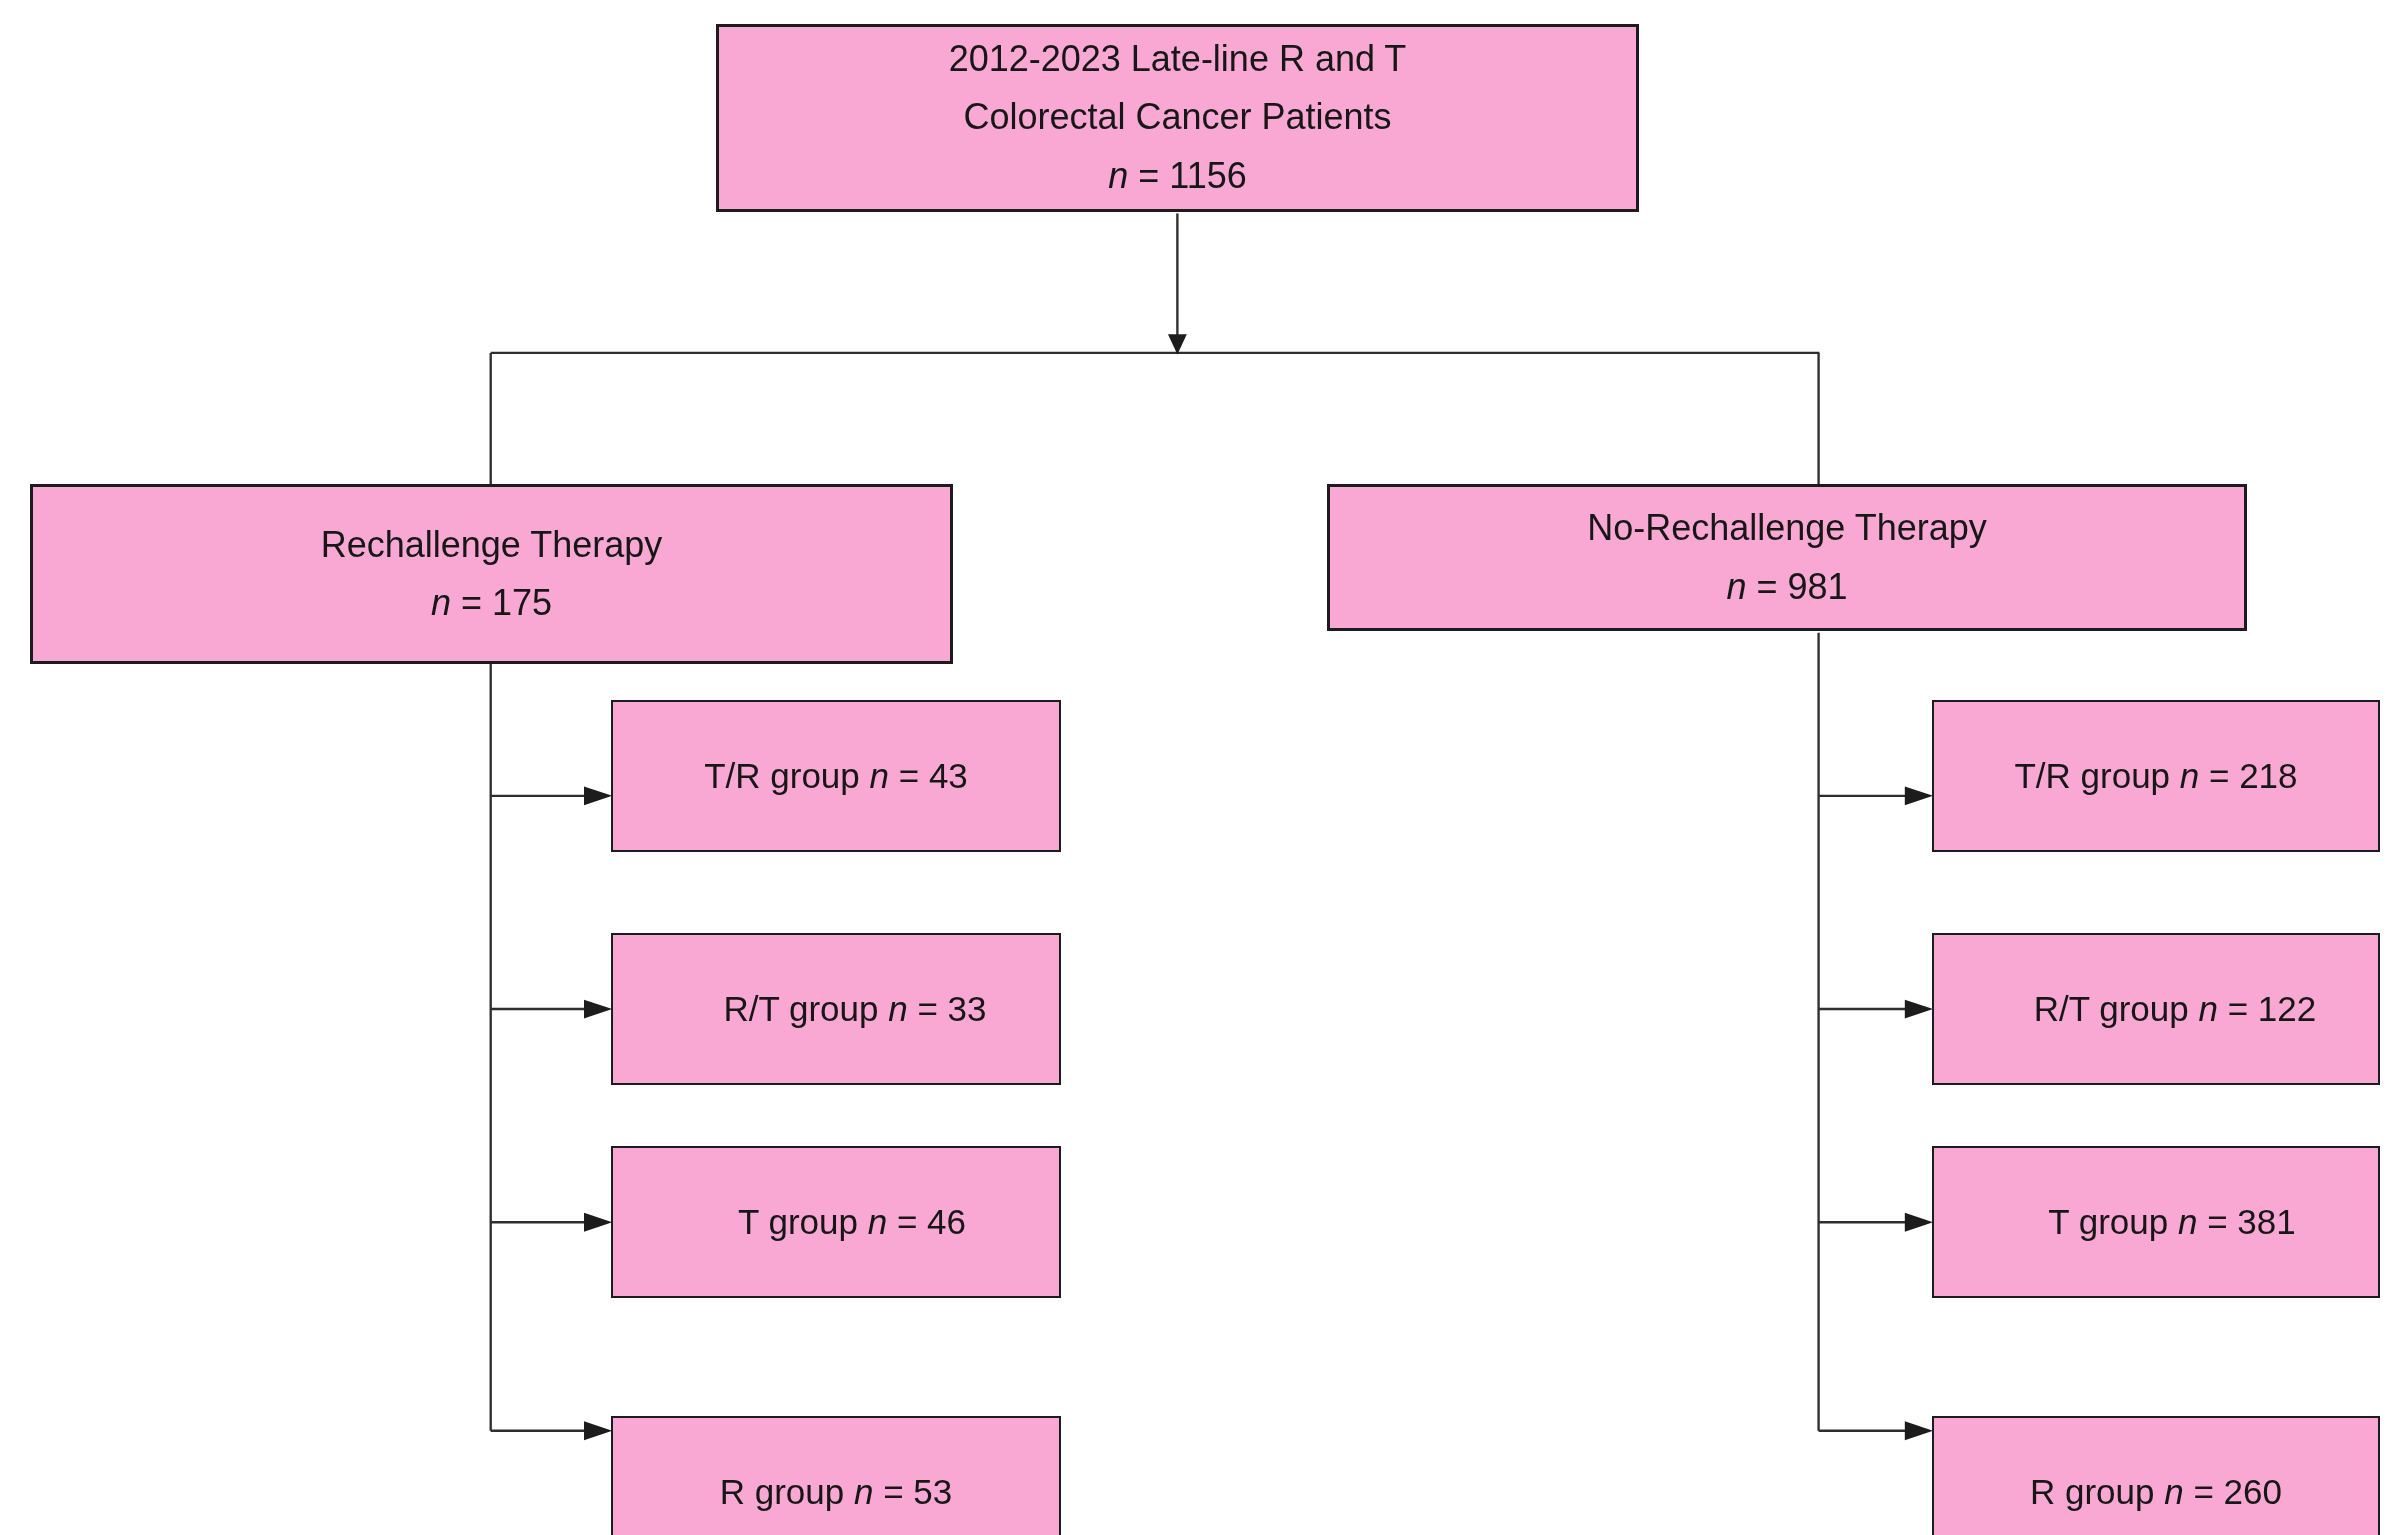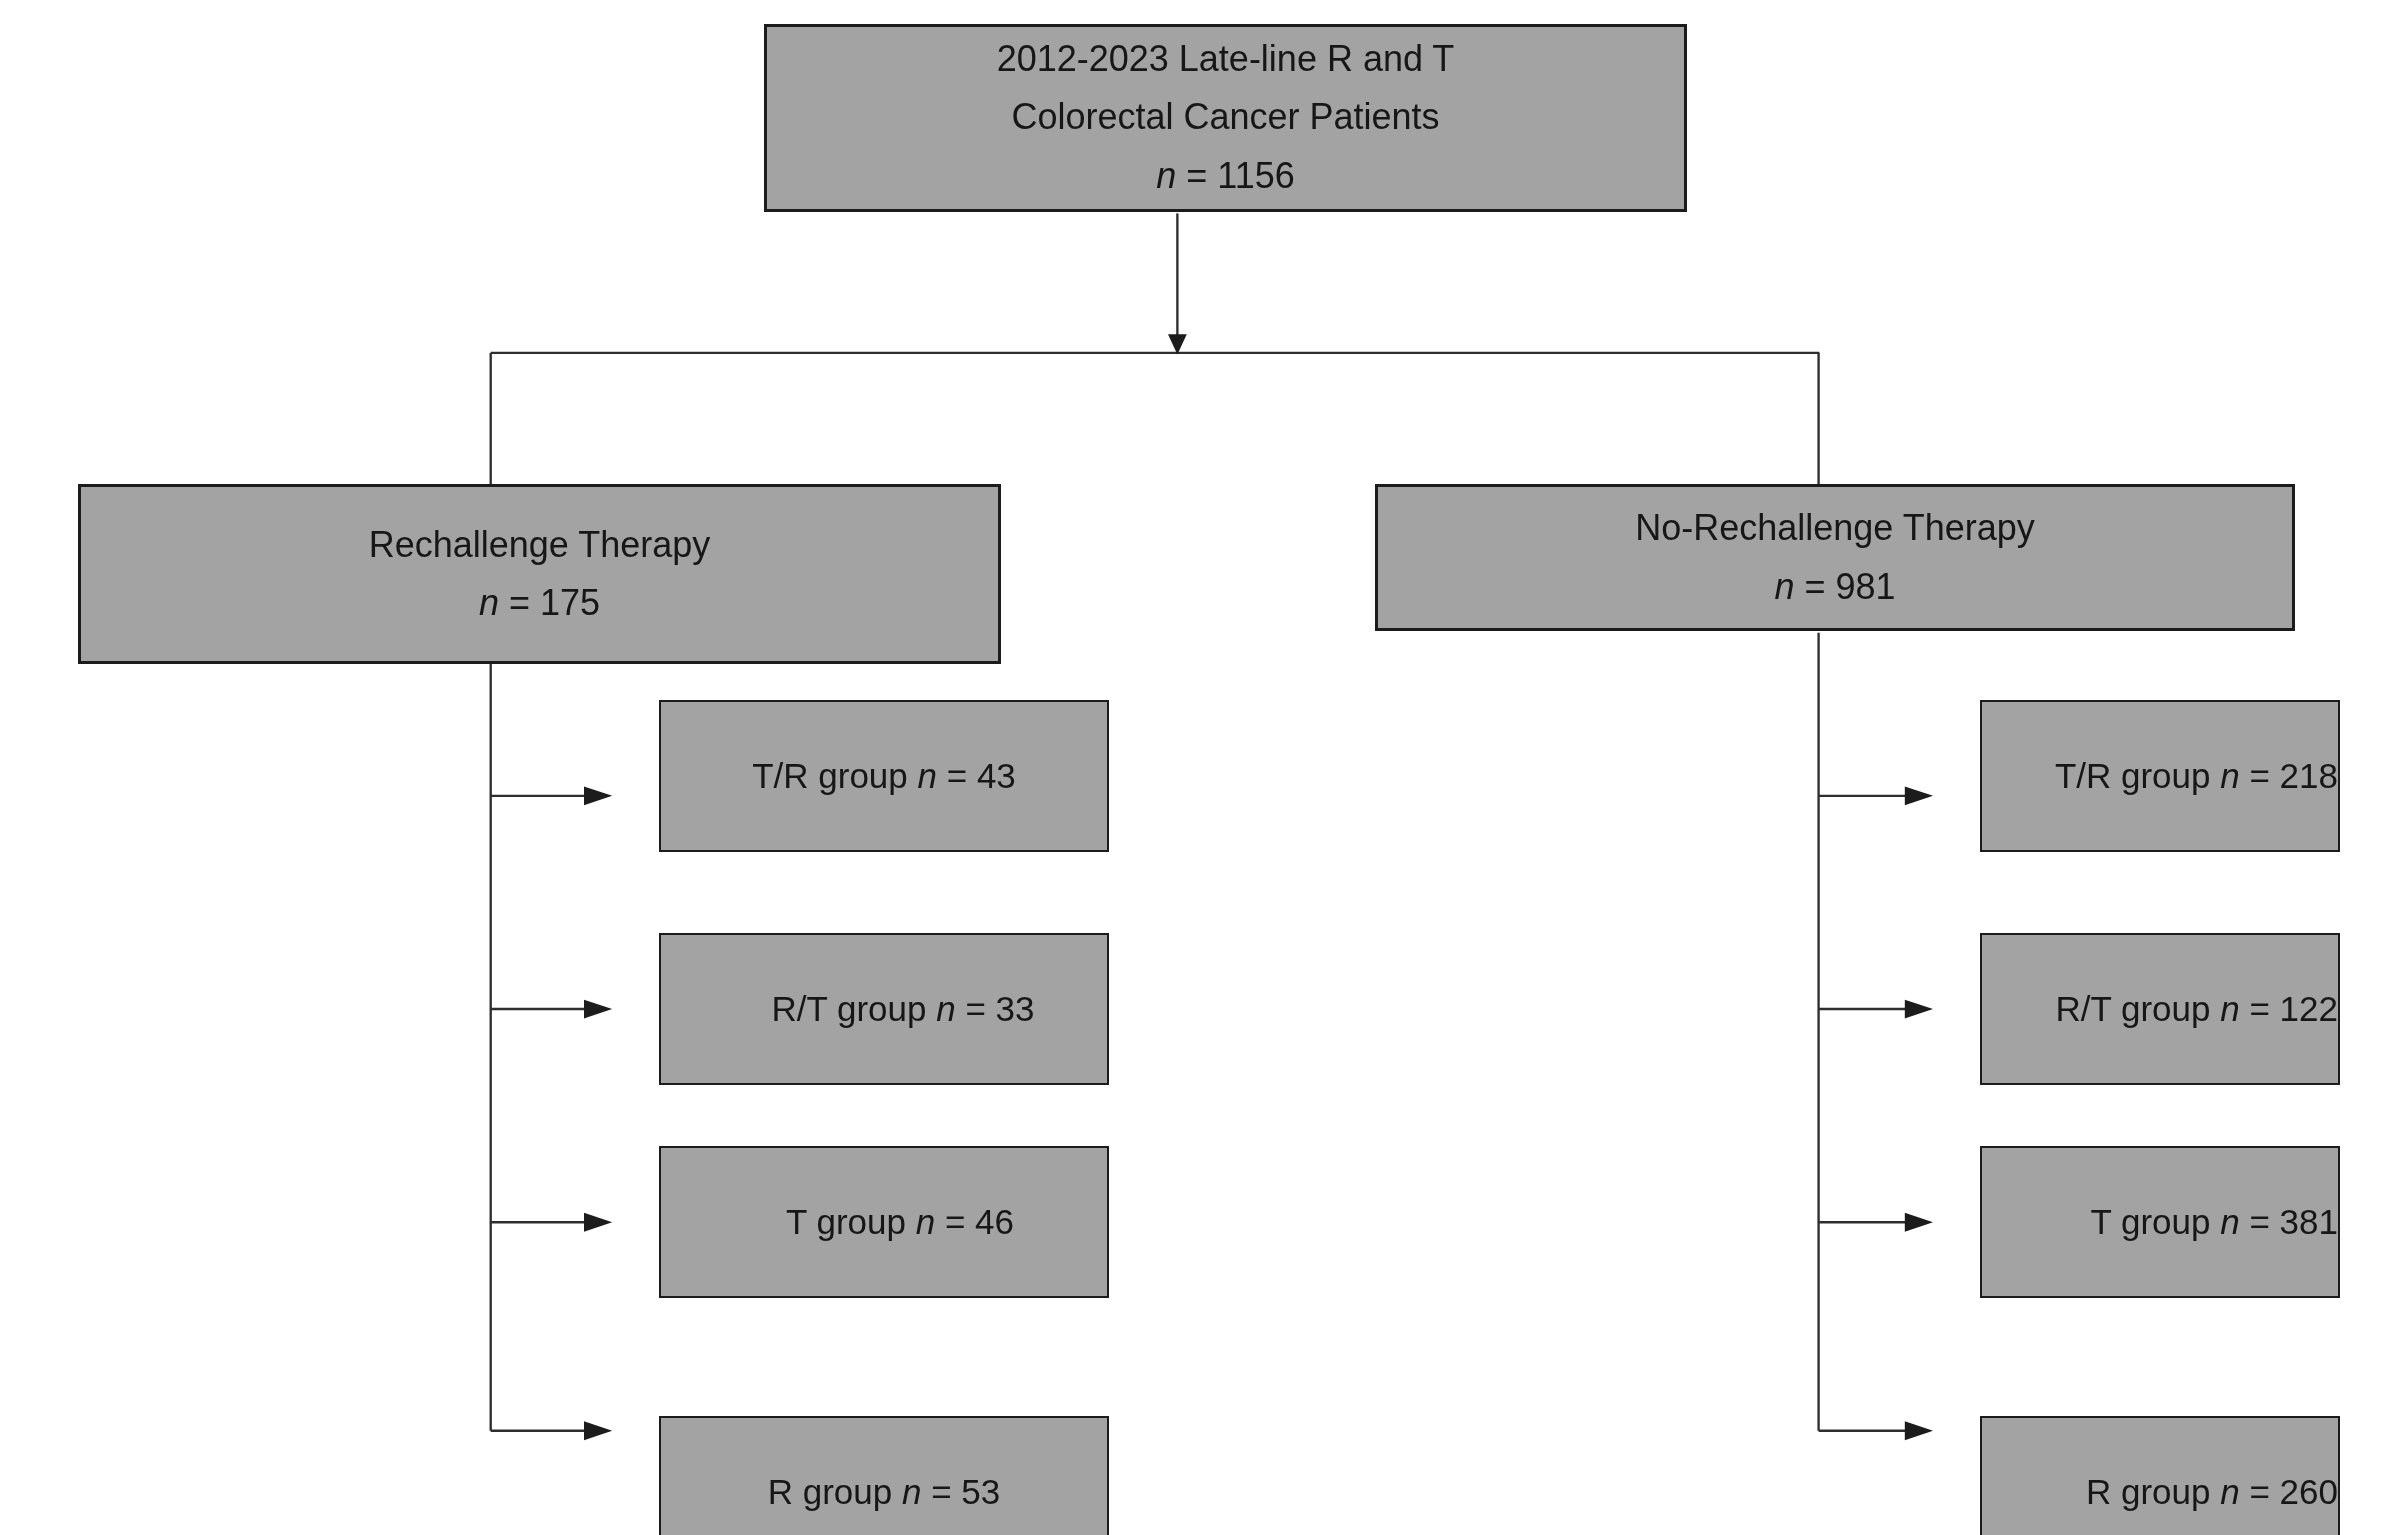--- a/index.html
+++ b/index.html
@@ -18,53 +18,52 @@
   }
   .connectors {
     position: absolute;
     left: 0;
     top: 0;
     width: 2401px;
     height: 1536px;
   }
   .node {
     position: absolute;
-    background: #a3a3a3;
+    background: #f9a8d4;
     border: 3.1px solid #1c1c1c;
     box-sizing: border-box;
     display: flex;
     flex-direction: column;
     align-items: center;
     justify-content: center;
     text-align: center;
     font-size: 36px;
     line-height: 1.62;
     color: #171717;
-    margin-left: 48px;
   }
   .node-root {
     left: 716px; top: 23.5px;
     width: 923px; height: 188px;
     border-width: 3.9px;
   }
   .node-branch-left {
     left: 30px; top: 484px;
     width: 923px; height: 180px;
   }
   .node-branch-right {
     left: 1327px; top: 484px;
     width: 920px; height: 147px;
   }
   .node-child {
     border-width: 2.4px;
     width: 450px; height: 152px;
     font-size: 35px;
   }
   .col-left  { left: 611px; }
-  .col-right { left: 1932px; width: 360px; align-items: flex-end; }
+  .col-right { left: 1932px; width: 448px; }
   .row-0 { top: 700px; }
   .row-1 { top: 933px; padding-left: 38px; }
   .row-2 { top: 1146px; padding-left: 32px; }
   .row-3 { top: 1416px; }
   .nvar { font-style: italic; }
   .line { display: block; }
 </style>
 </head>
 <body>
 

